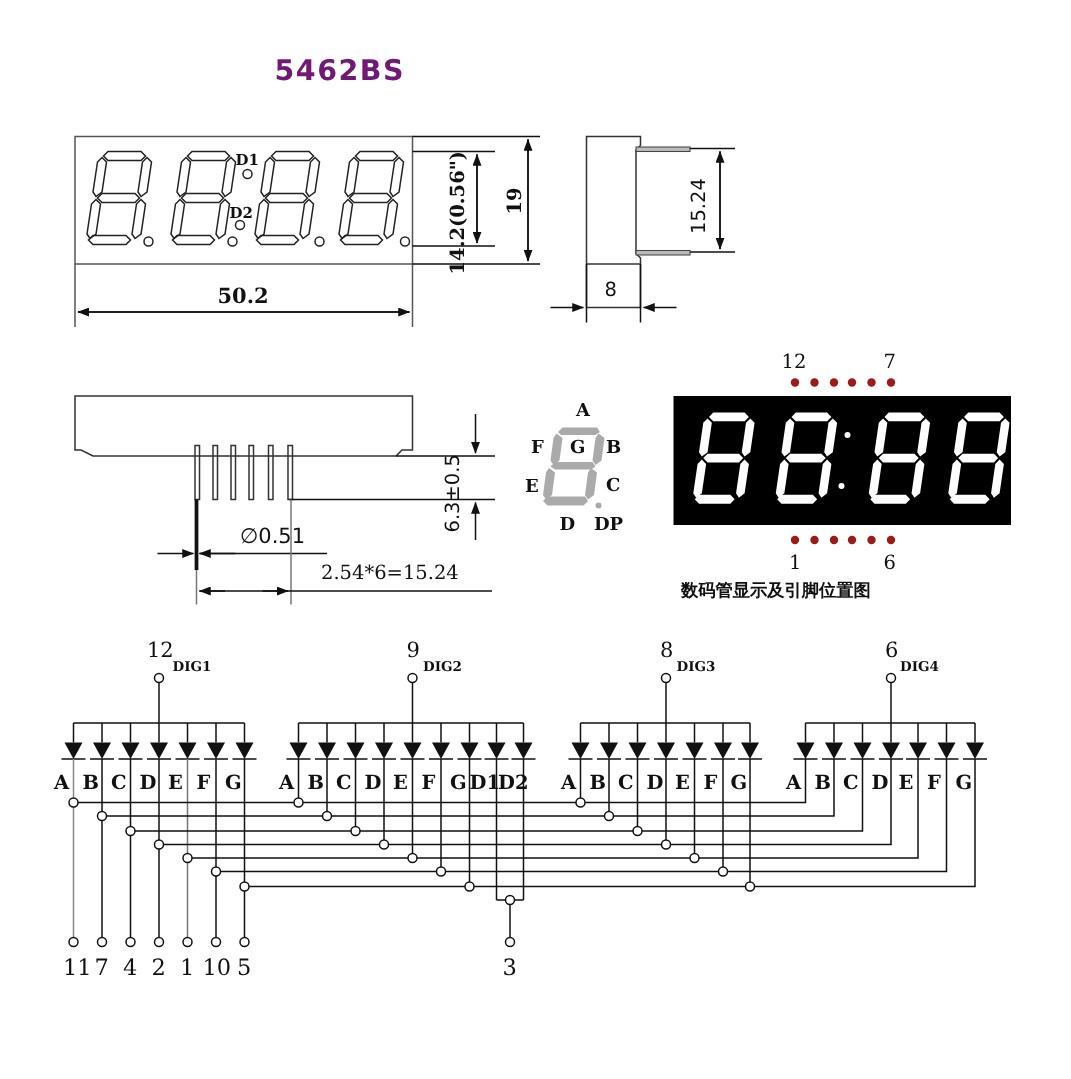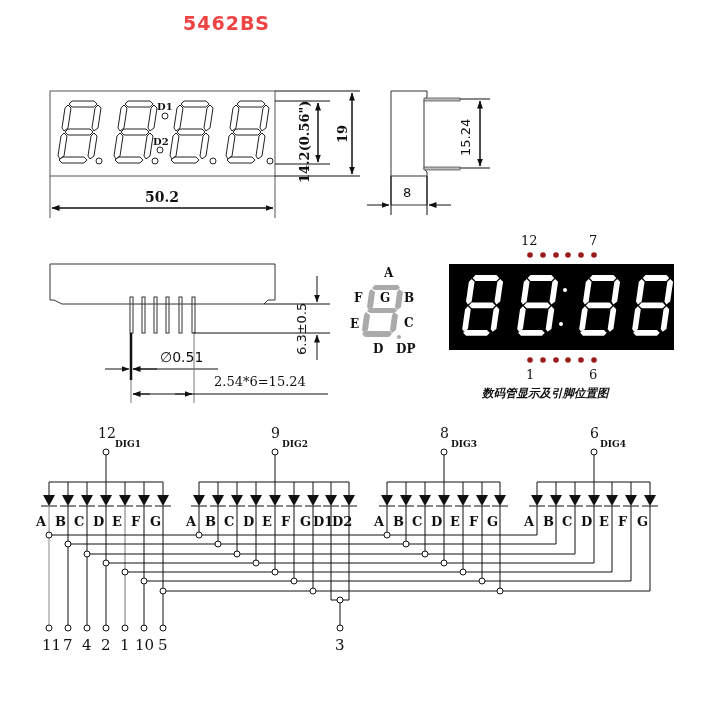--- a/index.html
+++ b/index.html
@@ -1,21 +1,21 @@
 <!DOCTYPE html>
 <html><head>
 <meta charset="utf-8">
 <style>
   html,body{margin:0;padding:0;background:#ffffff;}
   body{width:714px;height:719px;position:relative;overflow:hidden;font-family:"DejaVu Serif","Liberation Serif",serif;color:#111;}
-  .title{position:absolute;left:183px;top:12px;font-family:"DejaVu Sans","Liberation Sans",sans-serif;font-weight:bold;font-size:19px;color:#ef4444;letter-spacing:1px;}
+  .title{position:absolute;left:183px;top:36px;font-family:"DejaVu Sans","Liberation Sans",sans-serif;font-weight:bold;font-size:19px;color:#701a75;letter-spacing:1px;}
   svg{position:absolute;left:0;top:0;}
   .t{font-family:"DejaVu Serif","Liberation Serif",serif;fill:#111;}
   .ts{font-family:"DejaVu Sans","Liberation Sans",sans-serif;fill:#111;}
-  .caption{position:absolute;left:482px;top:386px;font-family:"DejaVu Sans","Liberation Sans",sans-serif;font-weight:bold;font-size:11.5px;color:#111;font-style:italic;}
+  .caption{position:absolute;left:454px;top:386px;font-family:"DejaVu Sans","Liberation Sans",sans-serif;font-weight:bold;font-size:11.5px;color:#111;}
 </style>
 </head>
 <body>
 
 <div class="title">5462BS</div>
 
 <svg width="714" height="719" viewBox="0 0 714 719">
   <defs>
     <marker id="arr" markerWidth="8" markerHeight="6" refX="7.5" refY="3" orient="auto" markerUnits="userSpaceOnUse">
       <path d="M0,0 L8,3 L0,6 Z" fill="#111"></path>

